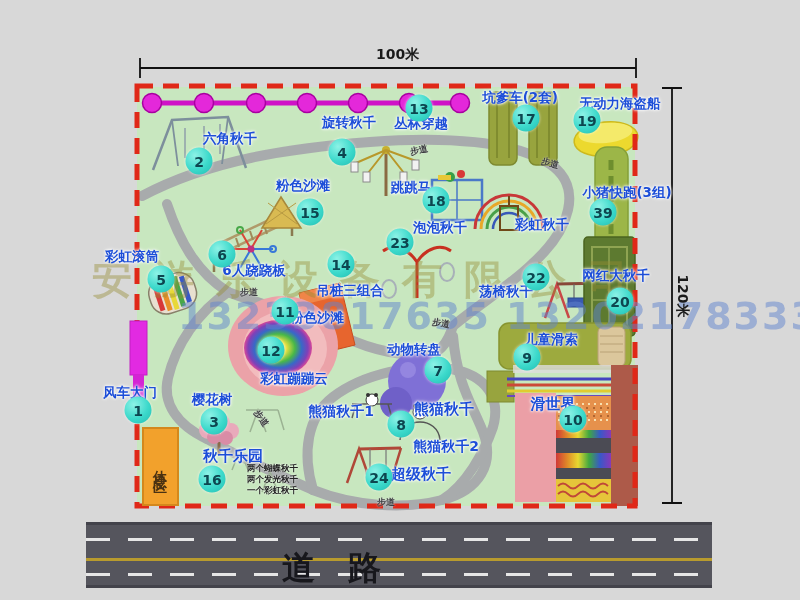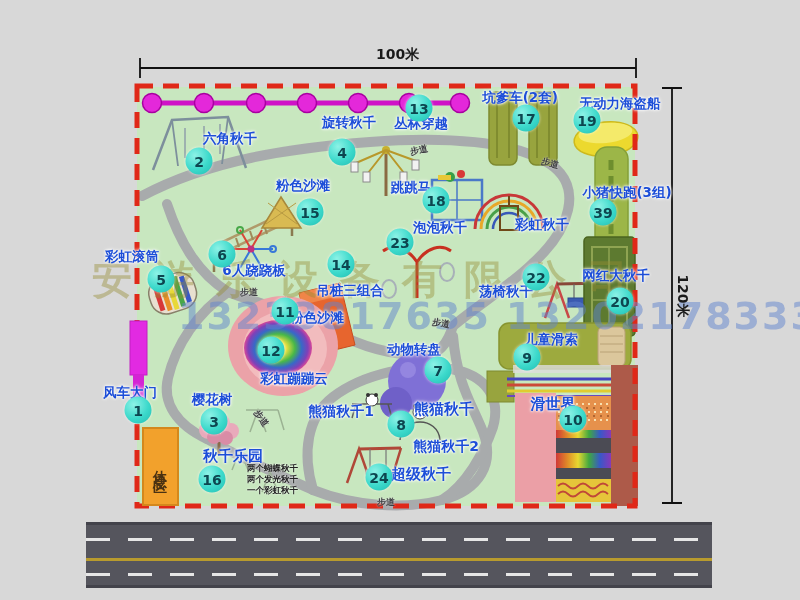--- a/index.html
+++ b/index.html
@@ -410,15 +410,16 @@
     </div>
 
 
   <div class="dim" style="left:376px;top:46px">100米</div>
   <div class="dim dim-v" style="left:682px;top:296px">120米</div>
 
   <div class="road">
     <div class="dash" style="top:13px"></div>
     <div class="dash" style="top:48px"></div>
     <div class="yline"></div>
+    <div class="rlabel">道　路</div>
   </div>
 
 </div>
 
 </body></html>

